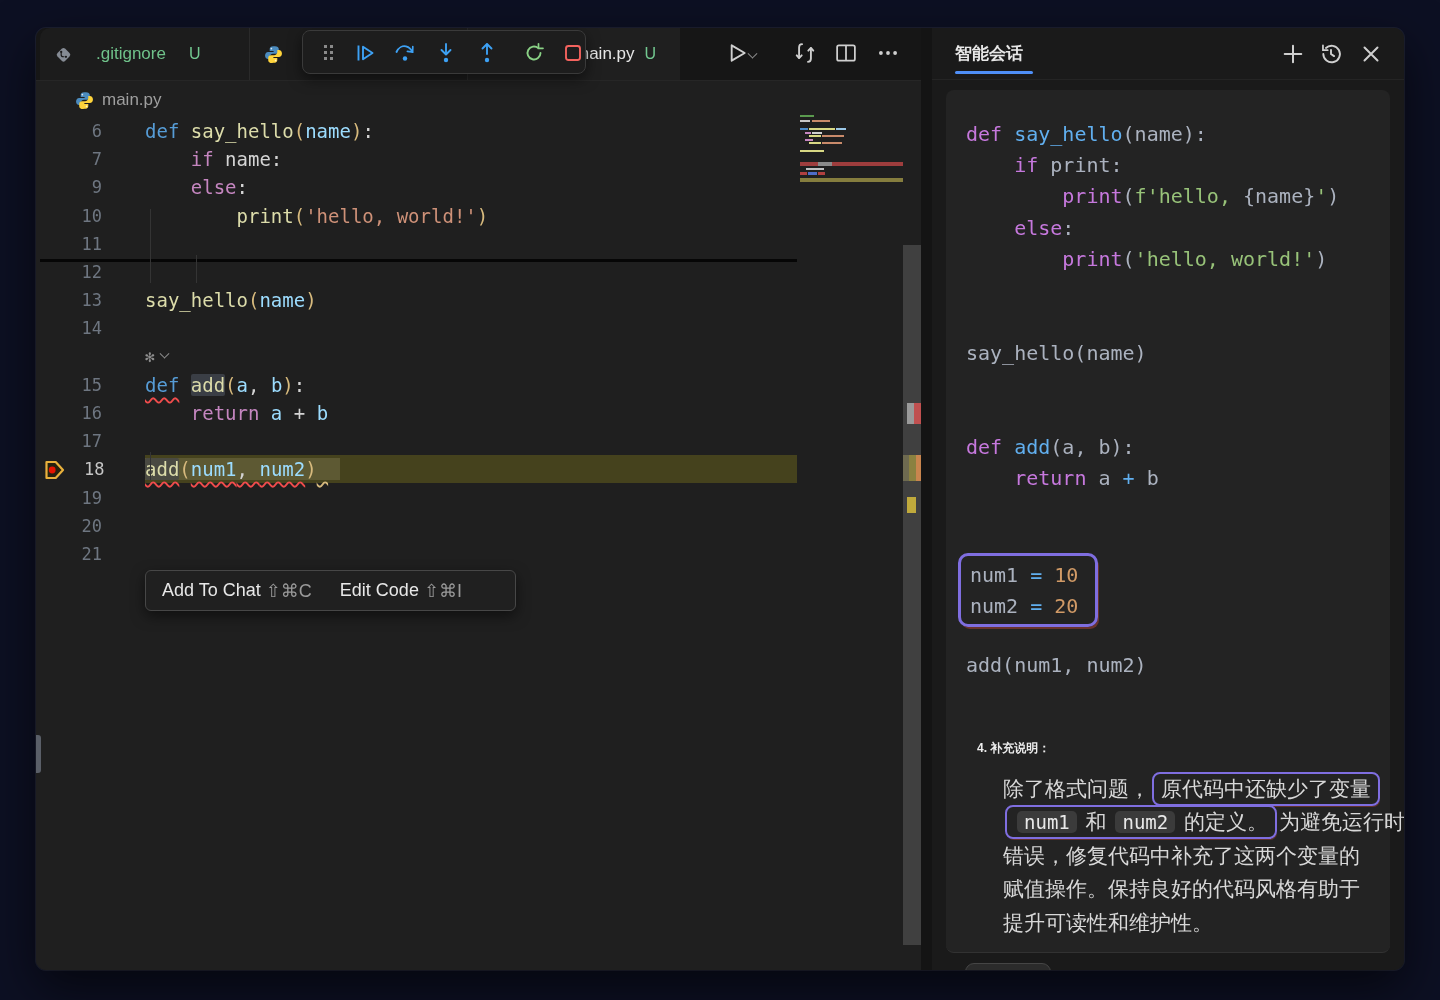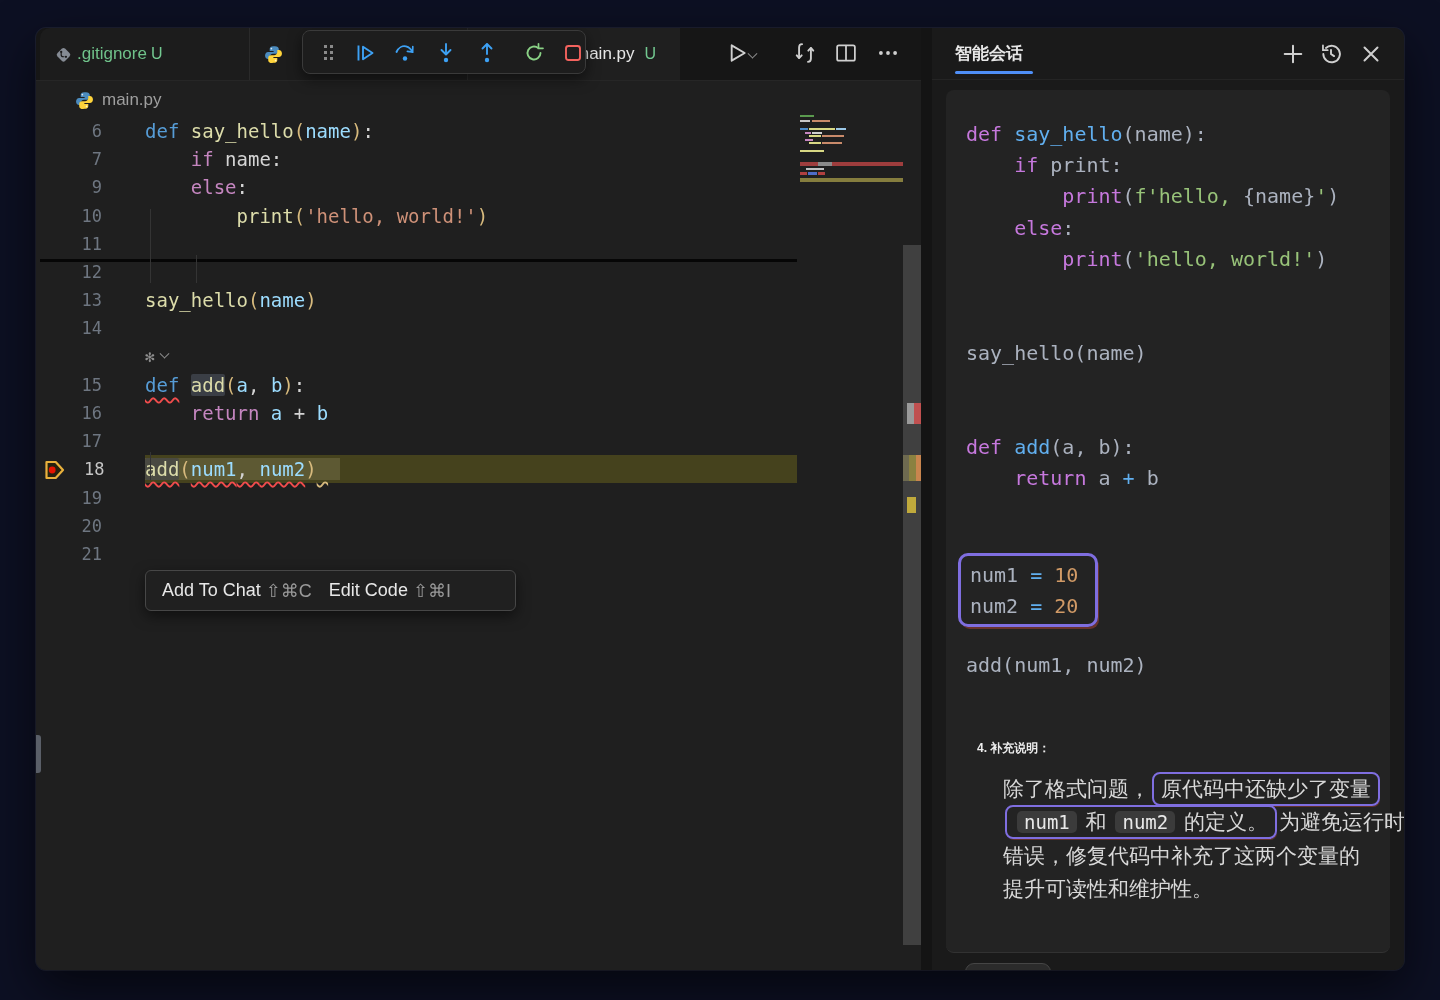--- a/index.html
+++ b/index.html
@@ -6,21 +6,21 @@
   html,body { width:1440px; height:1000px; overflow:hidden; }
   body { background:#0d1023; font-family:"Liberation Sans", sans-serif; position:relative; }
 
   #window { position:absolute; left:36px; top:28px; width:1368px; height:942px;
     background:#1f1f1f; border-radius:10px; overflow:hidden;
     box-shadow:0 0 0 1px rgba(255,255,255,.06), 0 18px 50px rgba(0,0,0,.6); }
 
   
   #tabbar { position:absolute; left:0; top:0; width:896px; height:52px; background:#161616; }
   #tabbar-border { position:absolute; left:0; top:52px; width:885px; height:1px; background:#262626; }
-  .tab { position:absolute; top:0; height:52px; display:flex; align-items:center; gap:4px;
+  .tab { position:absolute; top:0; height:52px; display:flex; align-items:center; gap:23px;
          padding:16px 14px; font-size:17px; background:#1c1c1c; border-right:1px solid #2a2a2a; }
   #tab-gitignore { left:4px; width:210px; border-top-left-radius:10px; }
   #tab-hidden { left:214px; width:218px; }
   #tab-main { left:432px; width:212px; height:53px; background:#1f1f1f; border-right:none; }
   .tab-label-green { color:#6fc28a; }
   .tab-label-white { color:#e6e6e6; }
   .badge-u { color:#73c991; font-size:16px; }
   #tab-main .tab-inner { position:absolute; left:107px; top:0; height:52px; display:flex; align-items:center; gap:10px; }
   #tab-main .pyicon { position:absolute; left:70px; top:16px; }
 
@@ -56,21 +56,21 @@
   #del-line { position:absolute; left:4px; top:178px; width:757px; height:3px; background:#060606; }
   .iguide { position:absolute; width:1px; background:#343434; }
   .lens-row { display:flex; align-items:center; gap:6px; margin-left:43px; color:#9a9a9a; }
   .lens-star { font-size:16px; color:#8f8f8f; }
   .chev { display:inline-block; width:7px; height:7px; border-right:1.6px solid #8f8f8f;
           border-bottom:1.6px solid #8f8f8f; transform:rotate(45deg) translate(-2px,-2px); }
 
   
   #context-menu { position:absolute; left:109px; top:489px; width:371px; height:41px;
     background:#202020; border:1px solid #474747; border-radius:6px; z-index:6;
-    display:flex; align-items:center; padding:0 16px; gap:17px;
+    display:flex; align-items:center; padding:0 16px; gap:28px;
     box-shadow:0 5px 14px rgba(0,0,0,.5); }
   .menu-item { display:flex; align-items:center; gap:5px; font-size:18px; color:#e8e8e8; cursor:default; }
   .menu-key { color:#9a9a9a; }
 
   
   #minimap { position:absolute; left:764px; top:34px; width:103px; height:140px; }
   .mrow { position:absolute; }
   #scrollbar { position:absolute; left:867px; top:0; width:18px; height:889px; }
   #scroll-thumb { position:absolute; left:0; top:164px; width:18px; height:700px; background:#404040; }
   .rmark { position:absolute; }
@@ -403,20 +403,21 @@
         <div class="chat-code">
             <div class="cl"><span class="h-pl">num1 </span><span class="h-op">= </span><span class="h-num">10</span></div>
             <div class="cl"><span class="h-pl">num2 </span><span class="h-op">= </span><span class="h-num">20</span></div>
           </div>
       </div>
       <div id="note-heading">4. 补充说明：</div>
       <div id="note-para">
           <div class="pline"><span>除了格式问题，</span><span class="pbox"><span>原代码中还缺少了变量</span></span></div>
           <div class="pline"><span class="pbox"><span class="chip">num1</span><span> 和 </span><span class="chip">num2</span><span> 的定义。</span></span><span>为避免运行时</span></div>
           <div class="pline"><span>错误，修复代码中补充了这两个变量的</span></div>
+          <div class="pline"><span>赋值操作。保持良好的代码风格有助于</span></div>
           <div class="pline"><span>提升可读性和维护性。</span></div>
         </div>
     <div class="chat-code" style="left: 20px; top: 28px;">
           <div class="cl"><span class="h-kw">def </span><span class="h-fn">say_hello</span><span class="h-pl">(name):</span></div>
           <div class="cl"><span class="h-pl">    </span><span class="h-kw">if </span><span class="h-pl">print:</span></div>
           <div class="cl"><span class="h-pl">        </span><span class="h-kw">print</span><span class="h-pl">(</span><span class="h-st">f'hello, </span><span class="h-pl">{name}</span><span class="h-st">'</span><span class="h-pl">)</span></div>
           <div class="cl"><span class="h-pl">    </span><span class="h-kw">else</span><span class="h-pl">:</span></div>
           <div class="cl"><span class="h-pl">        </span><span class="h-kw">print</span><span class="h-pl">(</span><span class="h-st">'hello, world!'</span><span class="h-pl">)</span></div>
         </div>
         <div class="chat-code" style="left: 20px; top: 247px;">

